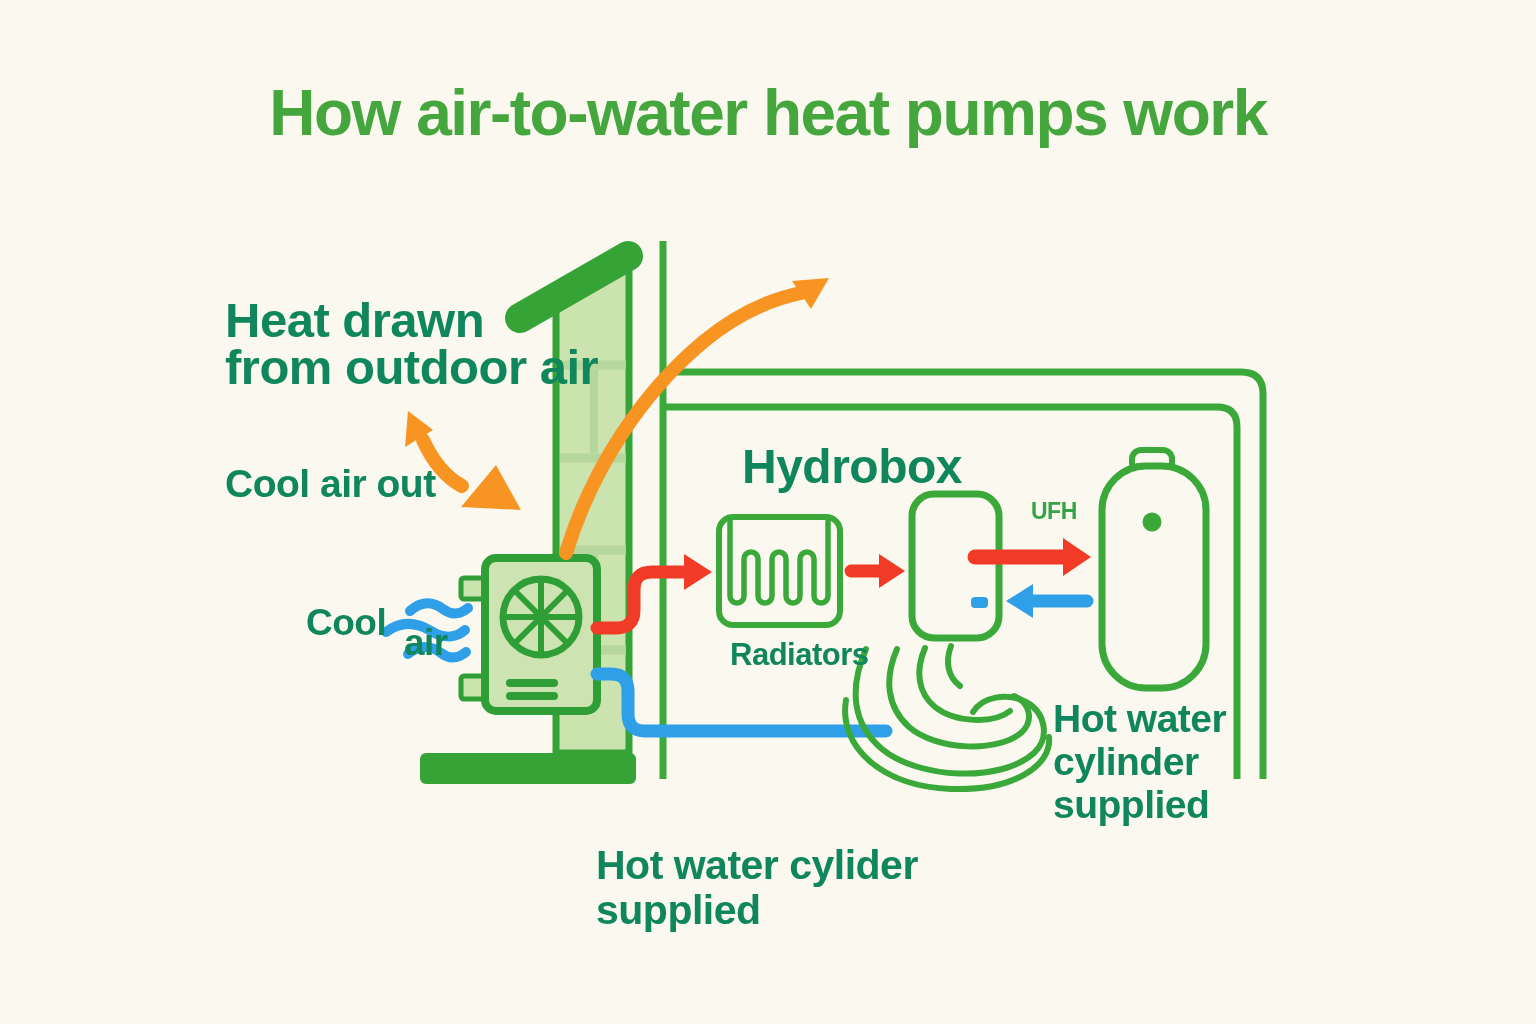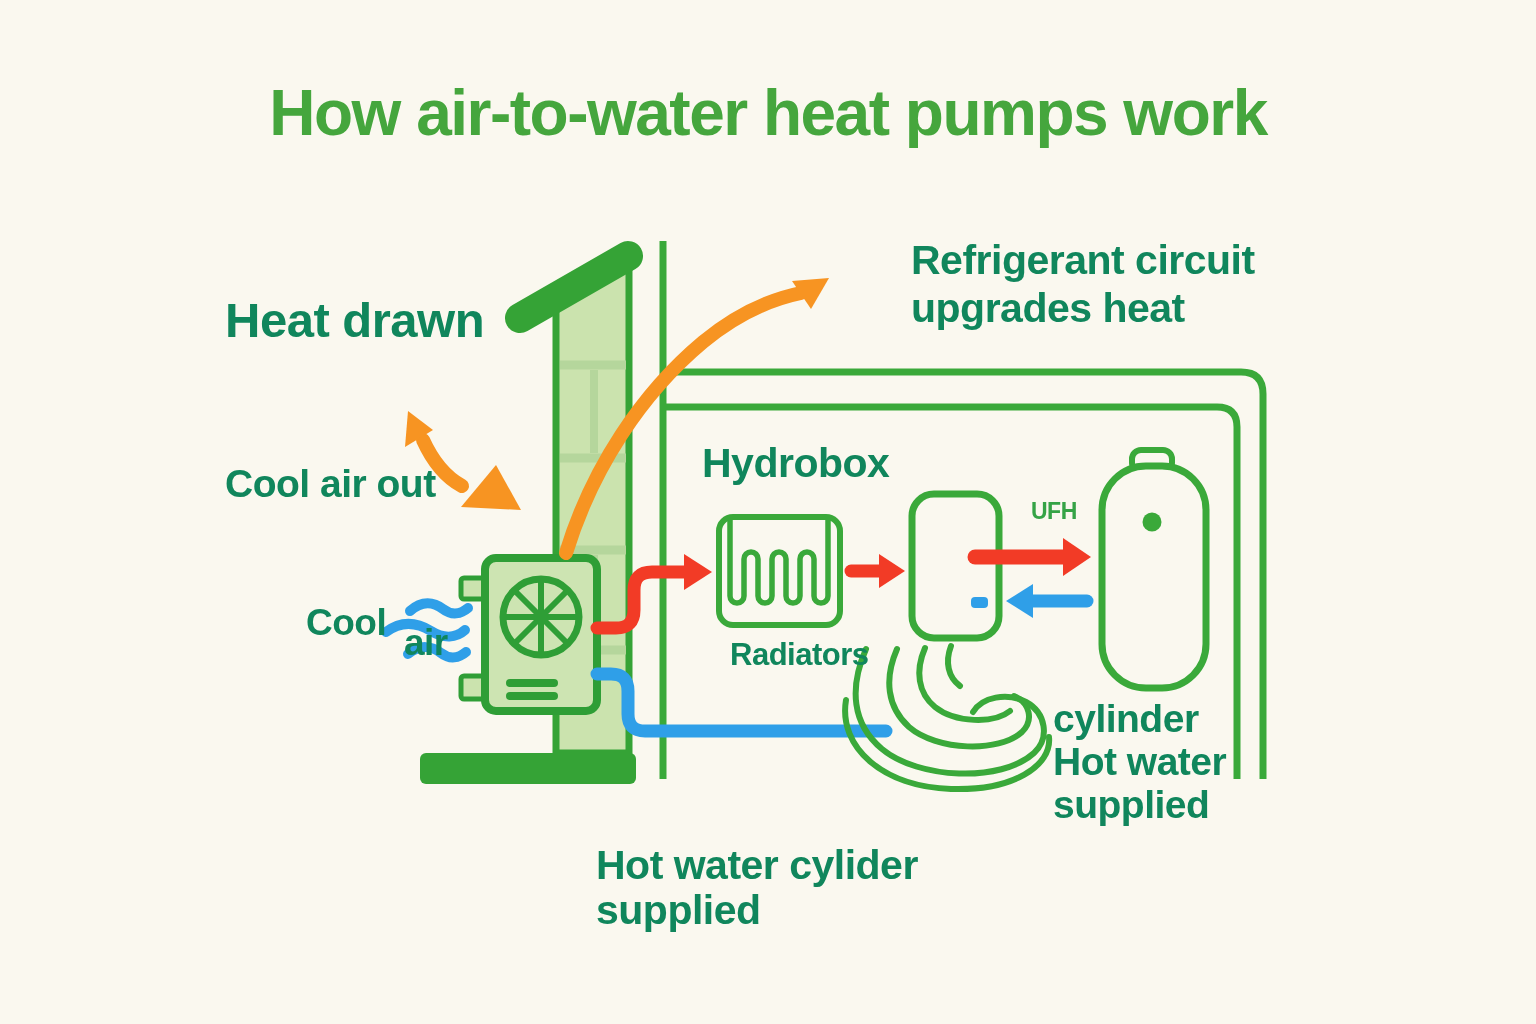--- a/index.html
+++ b/index.html
@@ -24,21 +24,21 @@
     left:0;right:0;top:76px;
     text-align:center;
     font-size:64px;
     font-weight:bold;
     letter-spacing:-1.5px;
     color:#45a63d;
   }
   .lbl-heat-drawn{left:225px;top:297px;font-size:49px;line-height:47px;}
   .lbl-cool-air-out{left:225px;top:461px;font-size:39px;}
   .lbl-refrigerant{left:911px;top:236px;font-size:41px;line-height:48px;}
-  .lbl-hydrobox{left:702px;top:439px;font-size:41px;}
+  .lbl-hydrobox{left:742px;top:439px;font-size:48px;}
   .lbl-radiators{left:730px;top:637px;font-size:31px;}
   .lbl-ufh{left:1031px;top:498px;font-size:23px;color:#35a346;}
   .lbl-cool{left:306px;top:601px;font-size:37px;}
   .lbl-air{left:404px;top:621px;font-size:37px;}
   .lbl-hwc{left:1053px;top:697px;font-size:39px;line-height:43px;}
   .lbl-bottom{left:596px;top:815px;font-size:41px;line-height:45px;margin-top:28px;}
 </style>
 </head>
 <body>
 
@@ -151,42 +151,39 @@
       <path d="M 897,649 C 884,679 887,707 909,727 C 937,751 999,753 1022,732 C 1034,720 1030,703 1014,696"></path>
       <path d="M 925,648 C 915,671 918,693 935,707 C 955,723 994,724 1010,711"></path>
       <path d="M 951,646 C 945,662 948,677 960,686"></path>
     </g>
   </svg>
 
   <div class="title">How air-to-water heat pumps work</div>
 
   <div class="label lbl-heat-drawn">
     <div>Heat drawn</div>
+    <div>from outdoor air</div>
   </div>
 
   <div class="label lbl-cool-air-out">Cool air out</div>
 
-  <div class="label lbl-refrigerant">
-    <div>Refrigerant circuit</div>
-    <div>upgrades heat</div>
-  </div>
 
   <div class="label lbl-hydrobox">Hydrobox</div>
 
   <div class="label lbl-radiators">Radiators</div>
 
   <div class="label lbl-ufh">UFH</div>
 
   <div class="label lbl-cool">Cool</div>
 
   <div class="label lbl-air">air</div>
 
   <div class="label lbl-hwc">
+    <div>Hot water</div>
     <div>cylinder</div>
-    <div>Hot water</div>
     <div>supplied</div>
   </div>
 
   <div class="label lbl-bottom">
     <div>Hot water cylider</div>
     <div>supplied</div>
   </div>
 
 </div>
 

